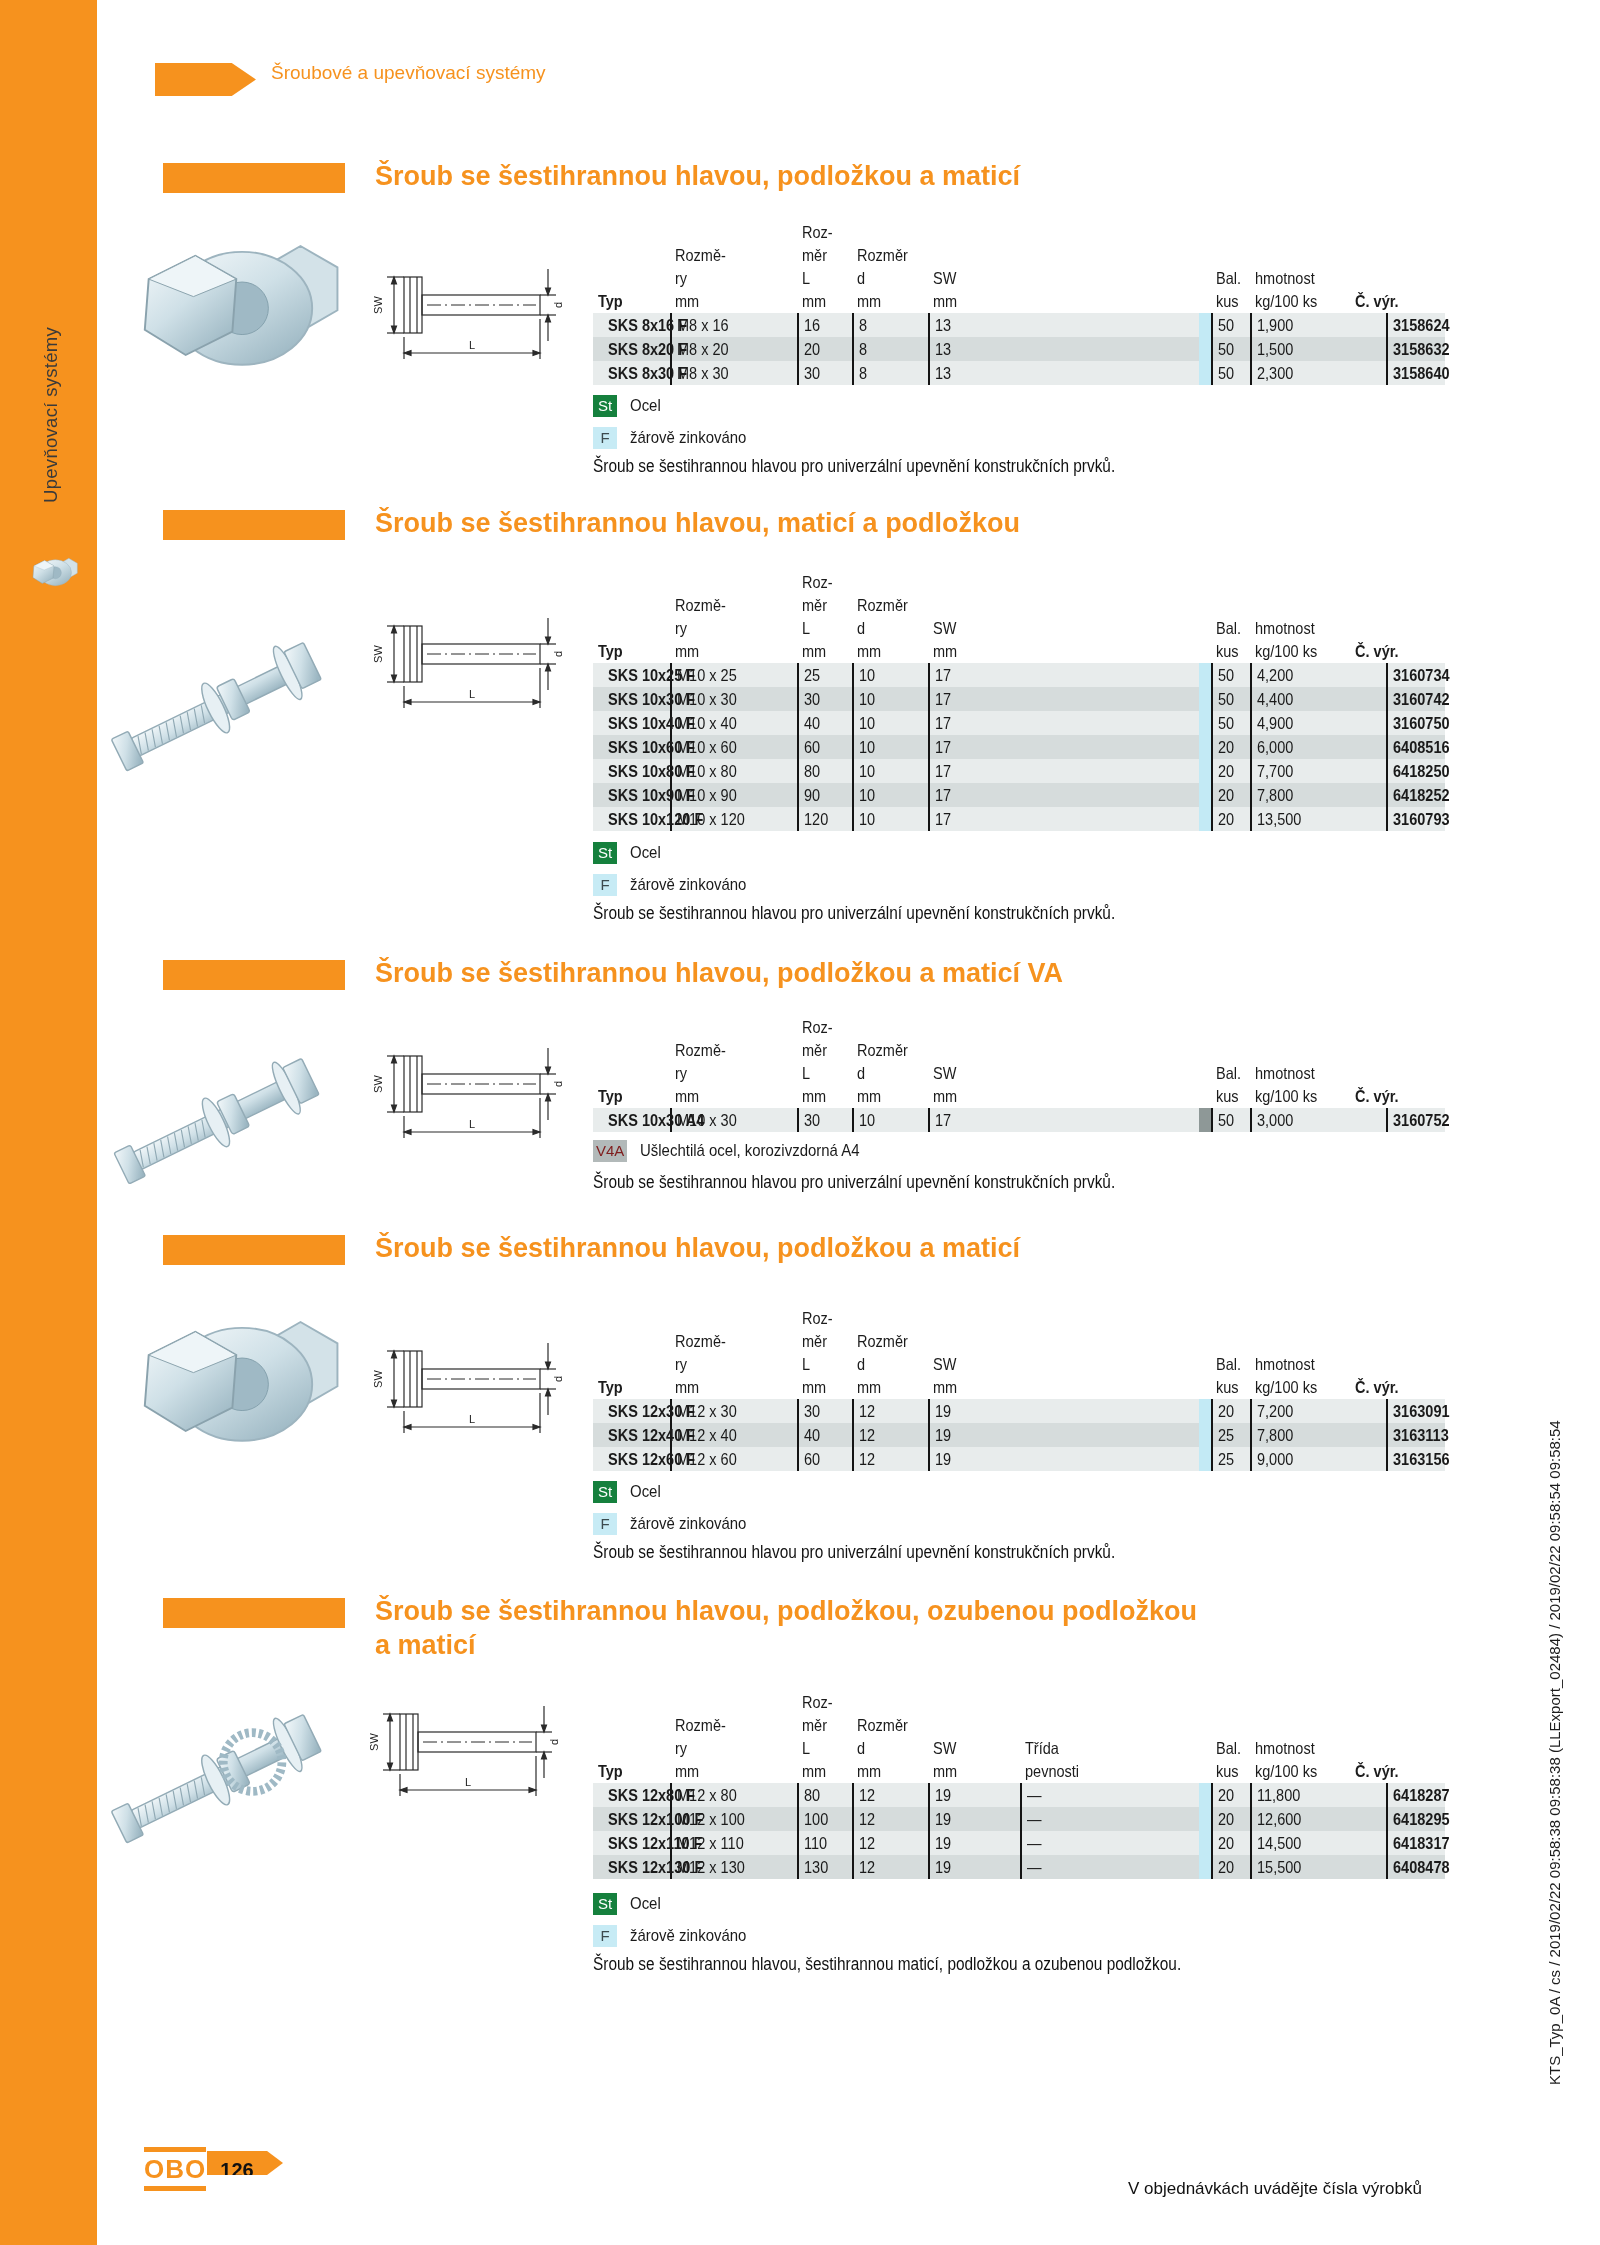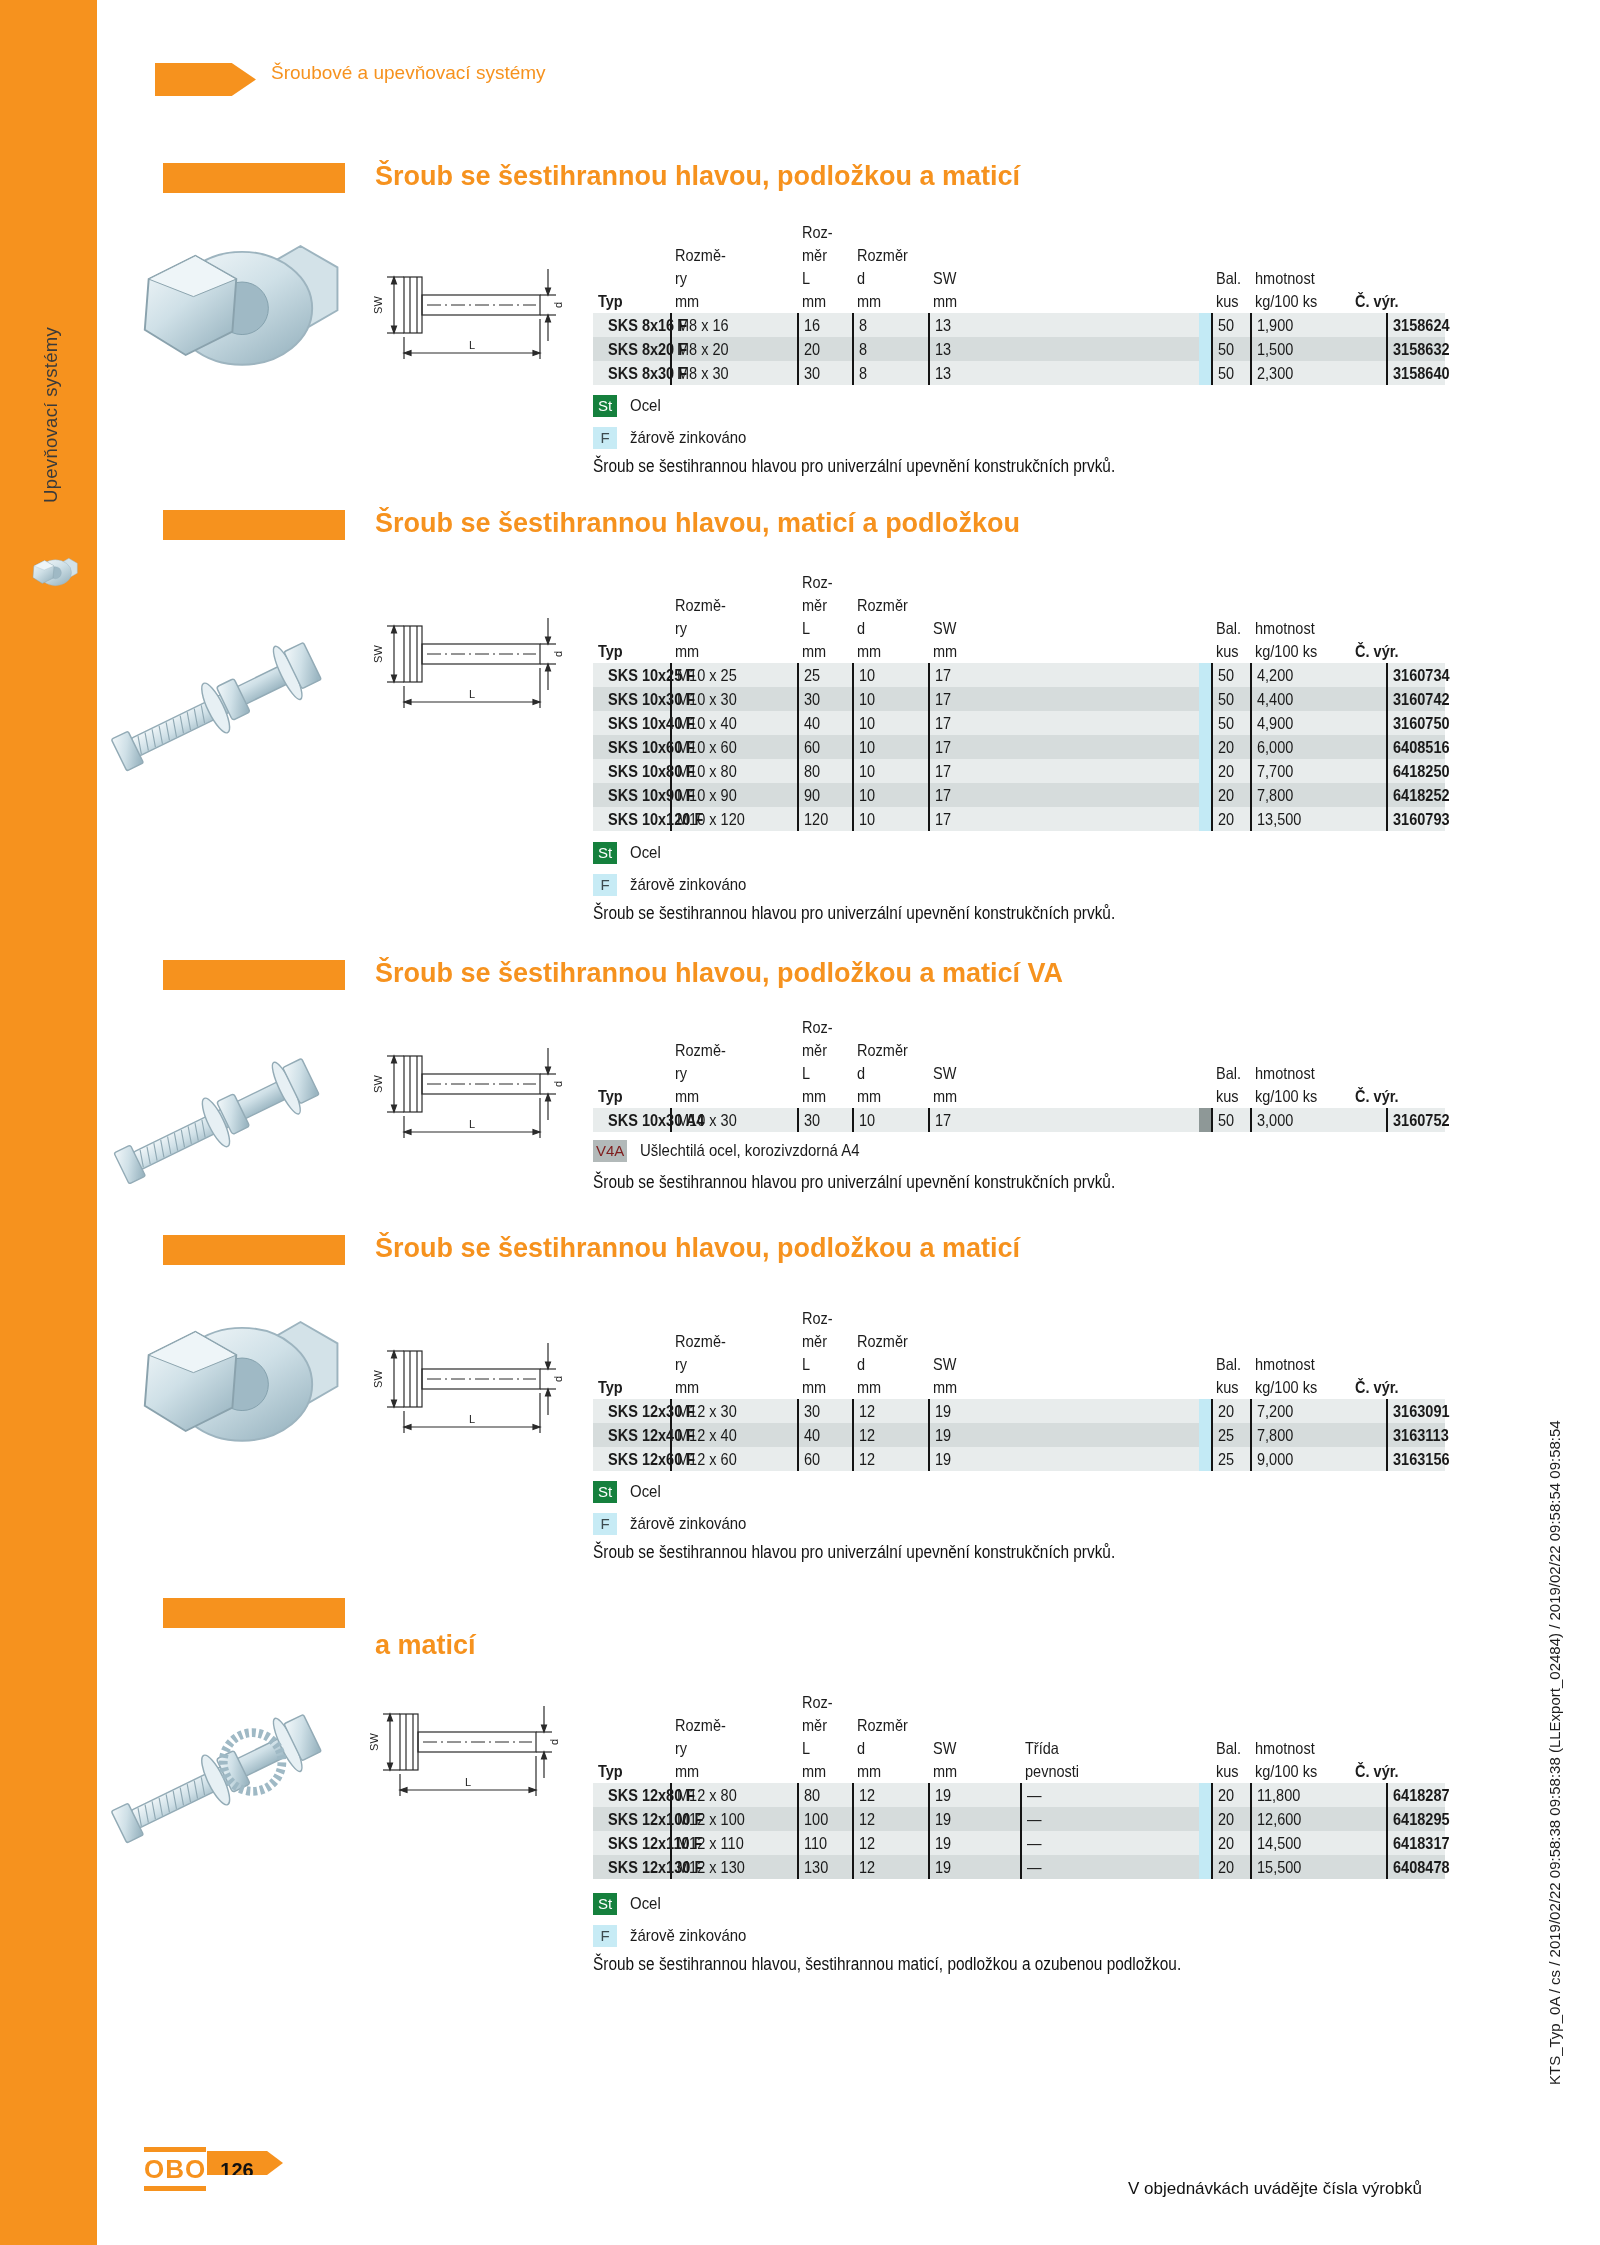--- a/index.html
+++ b/index.html
@@ -569,21 +569,21 @@
         <div class="legend-item">
           <span class="badge badge-cyan">F</span>
           <span class="legend-text cx">žárově zinkováno</span>
         </div>
       </div>
     <p class="desc" style="top:307px"><span class="cx">Šroub se šestihrannou hlavou pro univerzální upevnění konstrukčních prvků.</span></p>
   </section>
 
   <section class="sec" style="top:1598px;height:400px">
     <div class="sec-bar"></div>
-    <h2 class="sec-title"><br>
+    <h2 class="sec-title"><span>Šroub se šestihrannou hlavou, podložkou, ozubenou podložkou</span><br>
       <span>a maticí</span></h2>
     <svg class="photo" style="left:100px;top:72px" width="255" height="215" viewBox="0 0 260 220">
         <use href="#sym-bolt-toothed"></use>
       </svg>
     <svg class="diagram" style="left:368px;top:92px" width="200" height="120" viewBox="0 0 200 120">
       <use href="#sym-diagram-geo"></use>
       <text transform="rotate(-90 10 52)" x="10" y="52" text-anchor="middle">SW</text>
       <text transform="rotate(-90 190 52)" x="190" y="52" text-anchor="middle">d</text>
       <text x="100" y="96" text-anchor="middle">L</text>
     </svg>

